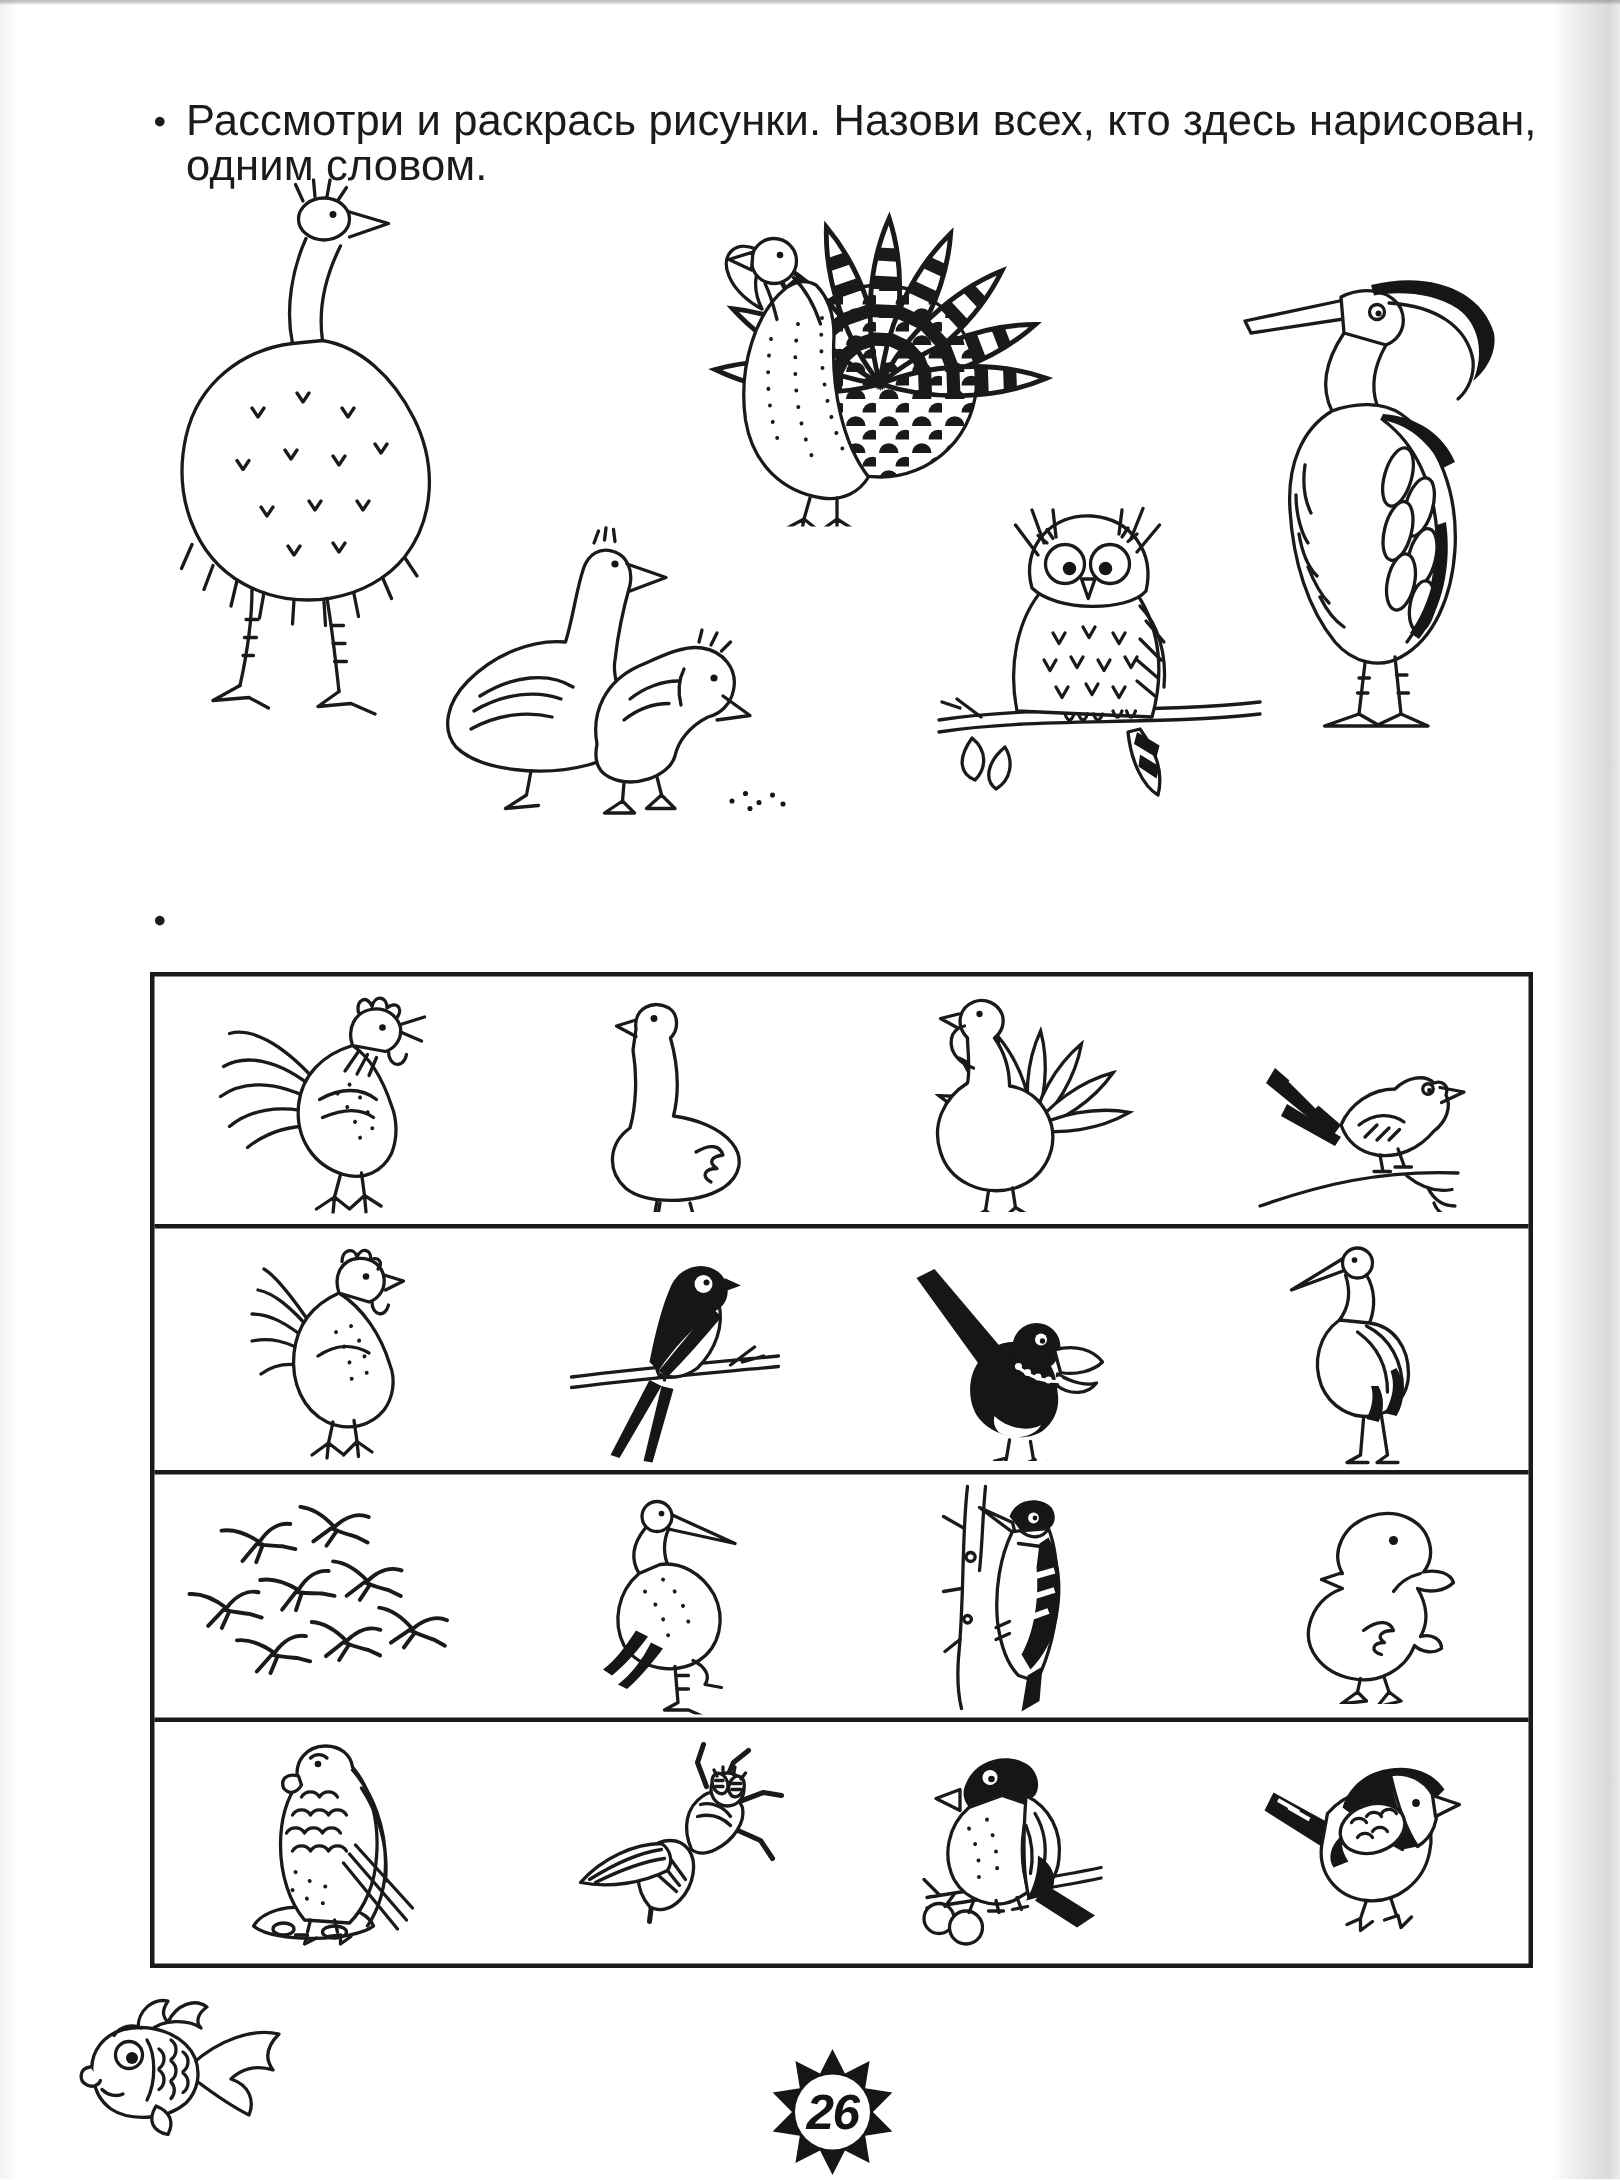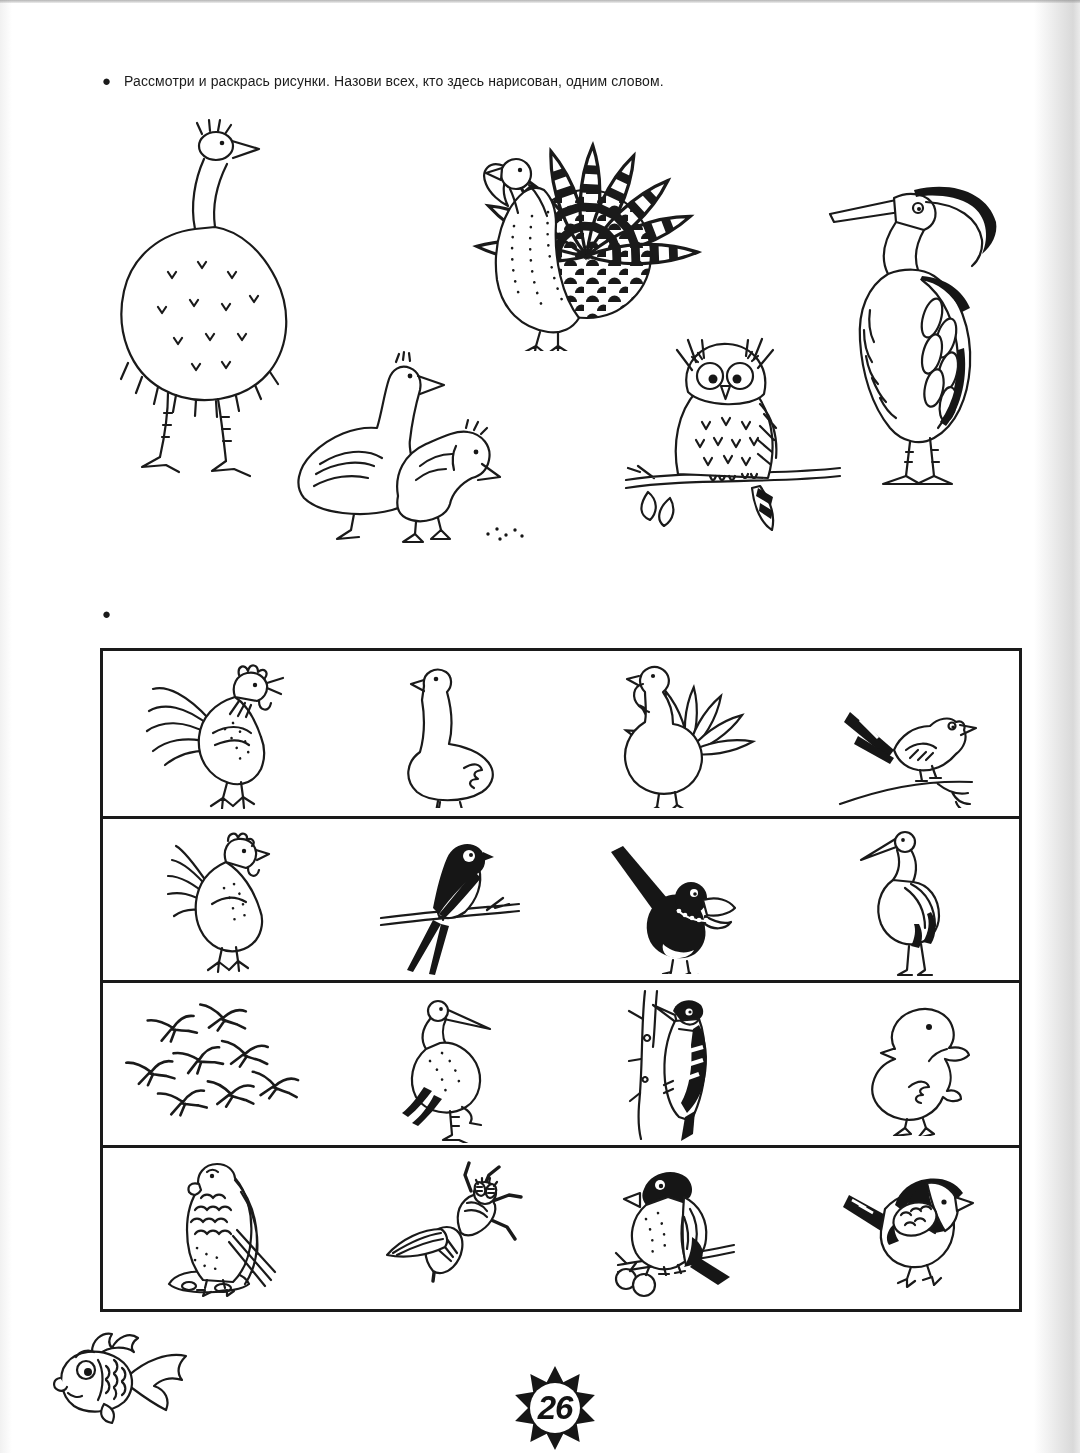--- a/index.html
+++ b/index.html
@@ -9,21 +9,21 @@
     font-family:"Liberation Sans", sans-serif; overflow:hidden;
   }
   .scan-top { position:absolute; top:0; left:0; right:0; height:3px;
     background:linear-gradient(to bottom,#b5b5b5,#ededed); }
   .scan-right { position:absolute; top:0; right:0; bottom:0; width:46px;
     background:linear-gradient(to right, rgba(130,130,130,0) 0%, rgba(130,130,130,.20) 55%, rgba(130,130,130,.30) 85%, rgba(130,130,130,.16) 100%); }
   .scan-left { position:absolute; top:0; left:0; bottom:0; width:12px;
     background:linear-gradient(to right, rgba(120,120,120,.10), rgba(120,120,120,0)); }
   .task { position:absolute; left:102px; display:flex; align-items:flex-start; gap:13px; width:935px; color:#1b1b1b; }
   .task .bullet { font-size:15px; line-height:30px; }
-  .task .txt { font-size:14px; line-height:30px; letter-spacing:.1px; }
+  .task .txt { font-size:29px; line-height:30px; letter-spacing:.1px; }
   .task1 { top:66px; }
   .task2 { top:599px; }
   .art { position:absolute; }
   .grid { position:absolute; left:100px; top:648px; width:922px; height:664px;
     border:3px solid #1a1a1a; background:#fff; }
   .grid-row { display:grid; grid-template-columns:repeat(4,1fr); height:164.5px;
     align-items:center; justify-items:center; border-top:3px solid #1a1a1a; }
   .grid-row:first-child { border-top:none; }
   .cell { display:flex; align-items:center; justify-content:center; width:100%; height:100%; }
   .footer-fish { position:absolute; left:48px; top:1326px; }

